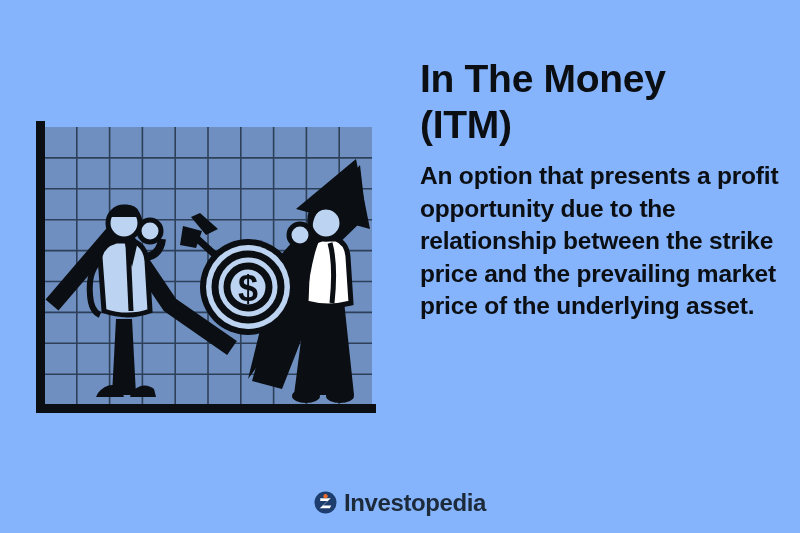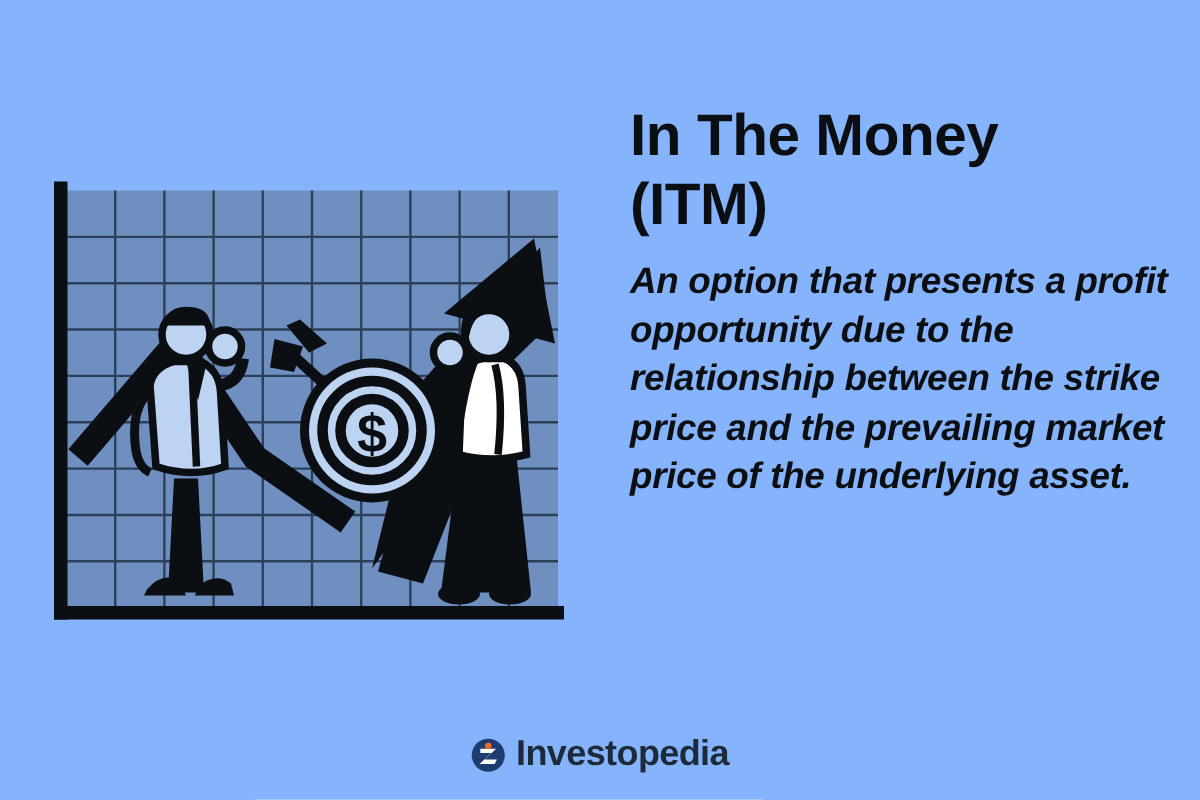--- a/index.html
+++ b/index.html
@@ -31,21 +31,21 @@
   #illustration svg {
     display: block;
     width: 100%;
     height: 100%;
   }
 
   
   #text-column {
     position: absolute;
     left: 420px;
-    top: 68px;
+    top: 56px;
     width: 372px;
   }
   #term-title {
     font-size: 39px;
     line-height: 46px;
     font-weight: bold;
     color: #0b0e12;
     letter-spacing: -0.3px;
     margin: 0;
     white-space: pre-line;
@@ -58,31 +58,30 @@
     color: #0b0e12;
     margin: 10px 0 0 2px;
   }
   #definition {
     font-size: 24.5px;
     line-height: 32.5px;
     font-weight: bold;
     color: #0b0e12;
     letter-spacing: -0.2px;
     margin: 12px 0 0 0;
-    font-style: italic;
   }
 
   
   #footer-logo {
     position: absolute;
     left: 0;
     right: 0;
     bottom: 18px;
     display: flex;
-    align-items: flex-end;
+    align-items: flex-start;
     justify-content: center;
     gap: 7px;
   }
   #logo-mark { display: block; }
   #logo-wordmark {
     font-size: 24px;
     font-weight: 600;
     color: #1c2a3a;
     letter-spacing: -0.4px;
     line-height: 1;

